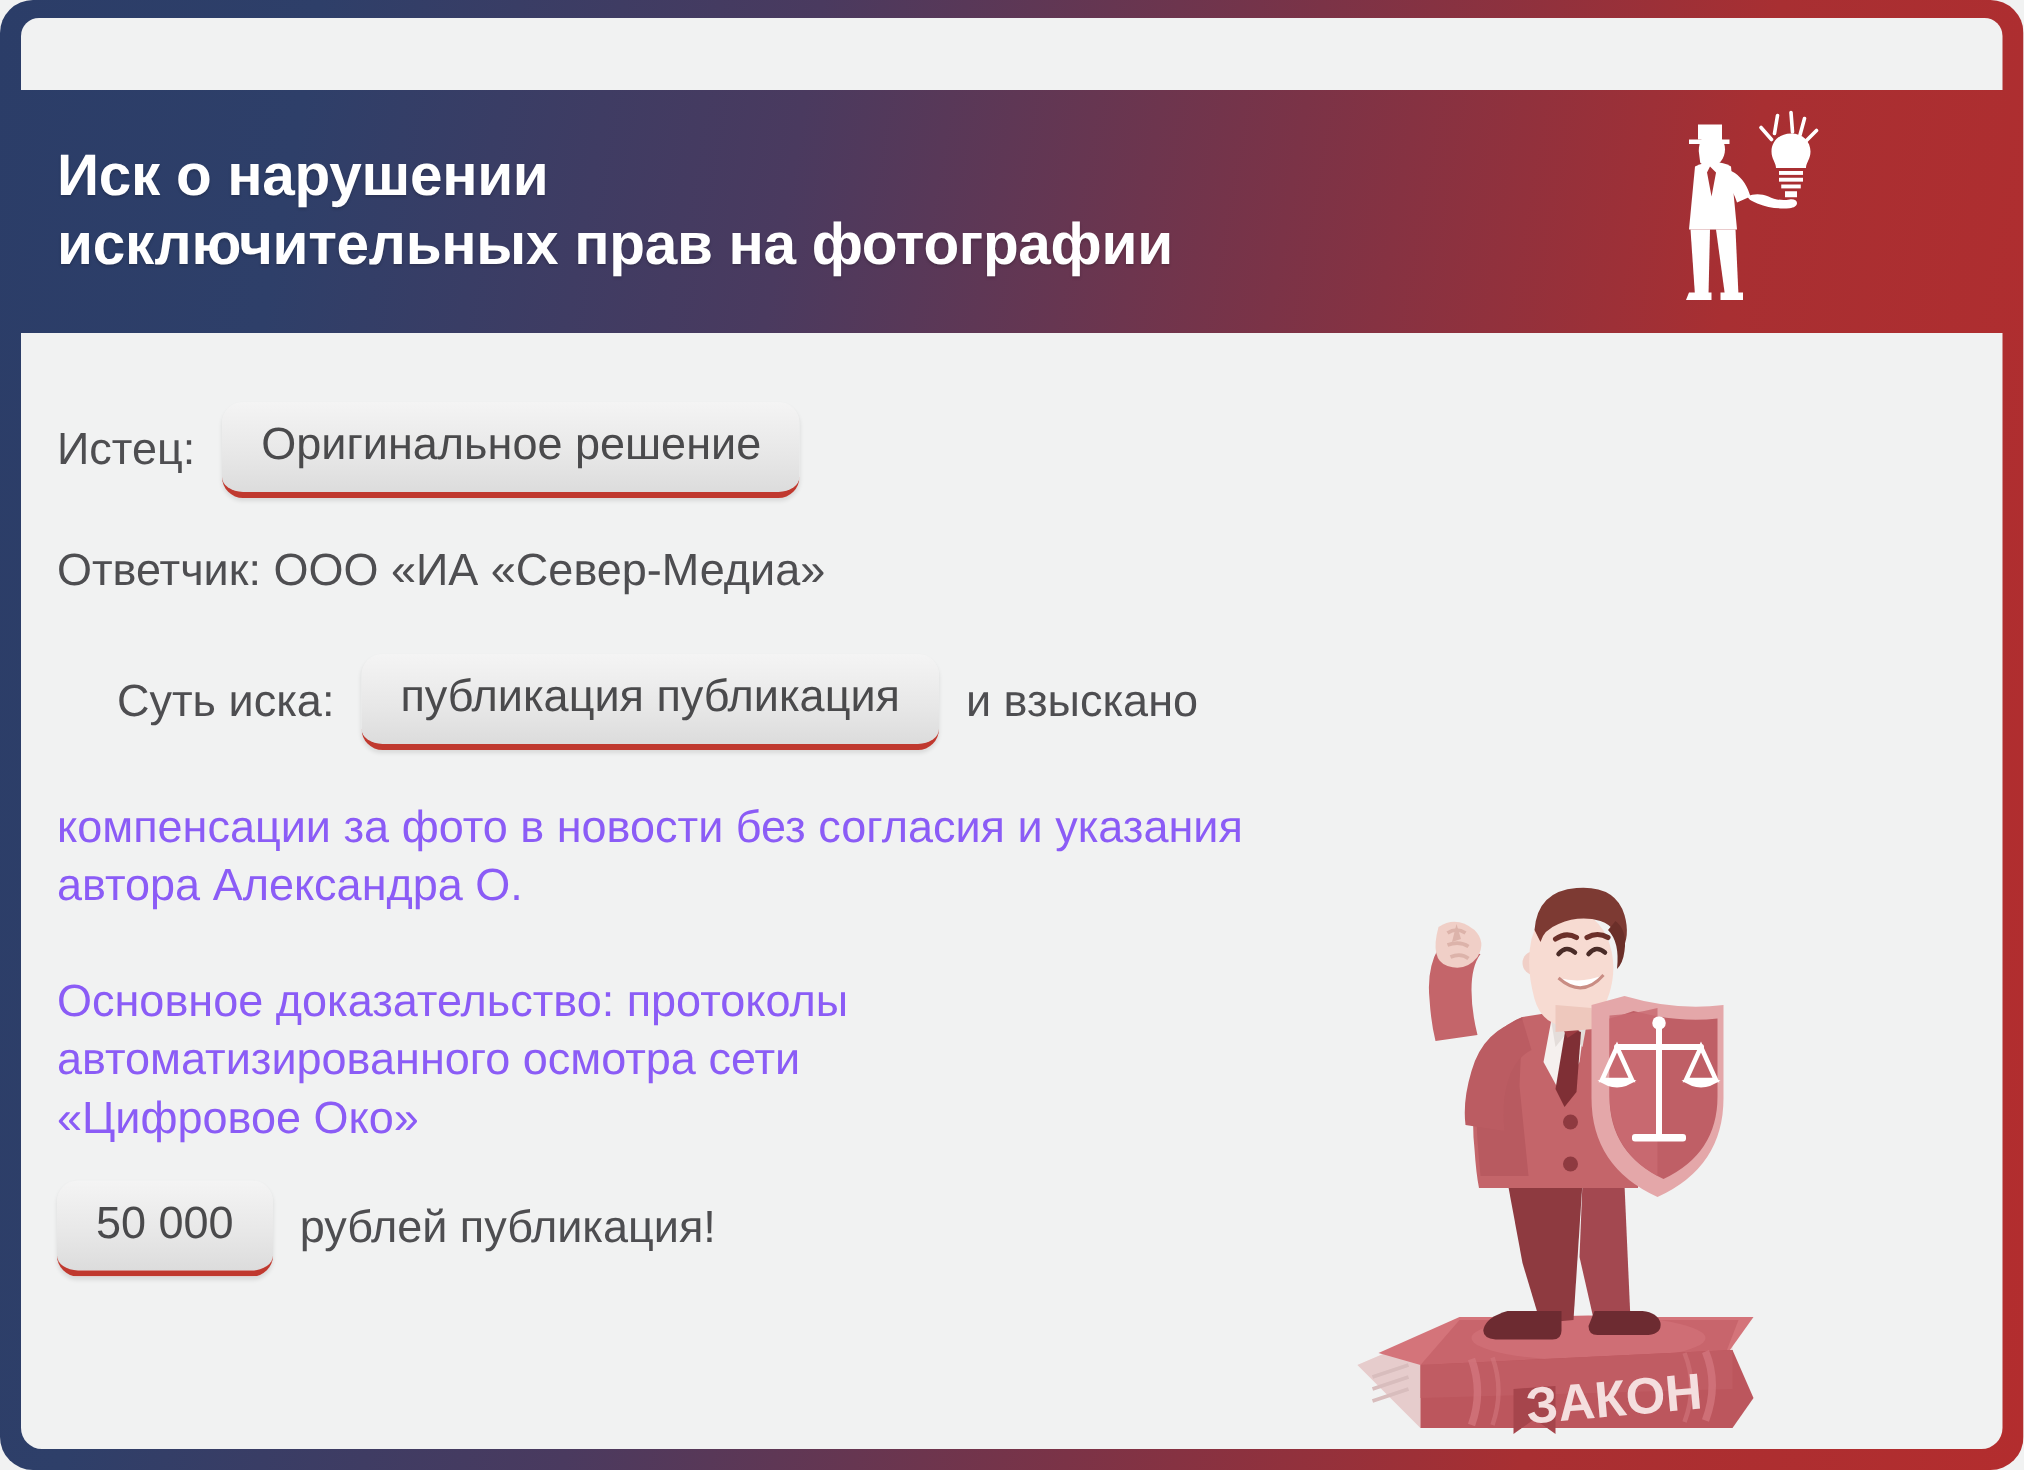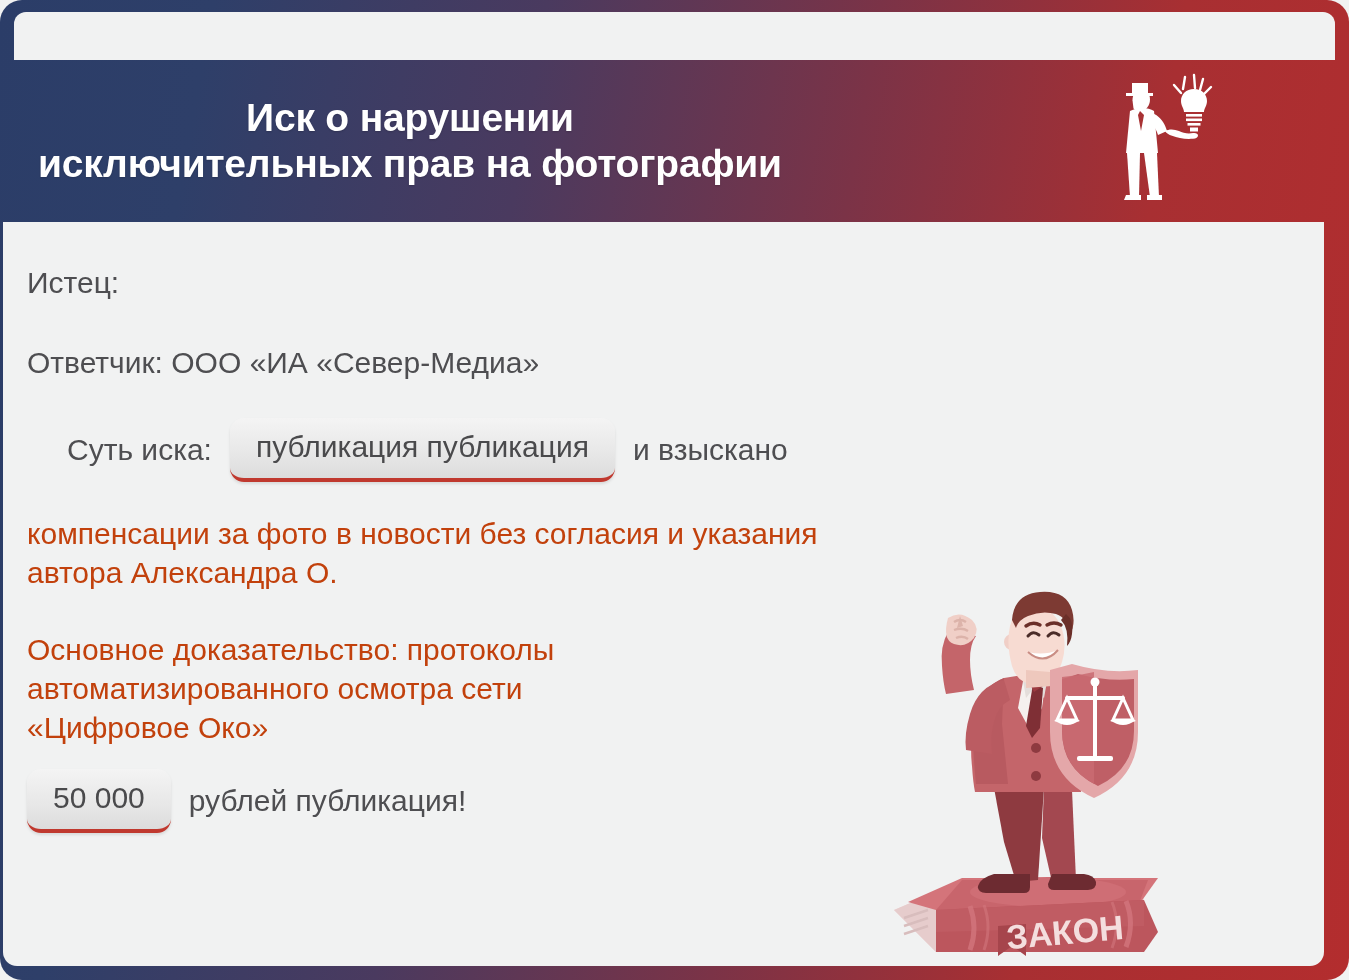--- a/index.html
+++ b/index.html
@@ -36,21 +36,20 @@
   
   .header {
     position: absolute;
     left: 0;
     top: 60px;
     width: 1349px;
     height: 162px;
     display: flex;
     align-items: center;
     justify-content: space-between;
-    text-align: center;
   }
   .header-title {
     margin-left: 38px;
     color: #ffffff;
     font-size: 39px;
     font-weight: bold;
     line-height: 1.18;
     letter-spacing: -0.2px;
     white-space: pre-line;
     text-shadow: 0 1px 2px rgba(0,0,0,0.18);
@@ -58,21 +57,21 @@
   .header-icon {
     margin-right: 130px;
     width: 120px;
     height: 140px;
     flex: none;
   }
 
   
   .card {
     position: absolute;
-    left: 3px;
+    left: 14px;
     top: 222px;
     width: 1321px;
     height: 744px;
     background: #f1f2f2;
     border-radius: 0 0 14px 14px;
     overflow: hidden;
   }
 
   .content {
     position: absolute;
@@ -90,21 +89,21 @@
     line-height: 1.0;
   }
 
   .label {
     color: #4e4e51;
     font-size: 30px;
     white-space: pre;
   }
 
   .para {
-    color: #c2410c;
+    color: #8b5cf6;
     font-size: 30px;
     line-height: 1.30;
     white-space: pre-line;
   }
 
   
   .badge {
     display: inline-block;
     background: linear-gradient(180deg, #f4f4f4 0%, #e7e7e7 60%, #dcdcdc 100%);
     color: #4a4a4c;
@@ -115,21 +114,21 @@
     border-bottom: 4px solid #c0392f;
     box-shadow: 0 2px 3px rgba(0,0,0,0.10);
     white-space: nowrap;
   }
   .badge.center { text-align: center; }
 
   .sp-l { margin-left: 18px; }
   .sp-r { margin-right: 18px; }
 
   .blk-istec { margin-top: 24px; }
-  .blk-otvetchik { margin-top: 50px; }
+  .blk-otvetchik { margin-top: 34px; }
   .blk-sut { margin-top: 40px; margin-left: 40px; }
   .blk-compens { margin-top: 32px; }
   .blk-dokaz { margin-top: 38px; }
   .blk-itog { margin-top: 40px; }
   .blk-summa { margin-top: 22px; }
 
   
   .illustration {
     position: absolute;
     right: 148px;
@@ -183,20 +182,21 @@
       </svg>
     </div>
   </div>
 
   <div class="card">
 
     <div class="content">
 
       <div class="row blk-istec">
         <span class="label">Истец:</span>
+        <span class="badge sp-l">Оригинальное решение</span>
       </div>
 
       <div class="row blk-otvetchik">
         <span class="label">Ответчик: ООО «ИА «Север-Медиа»</span>
       </div>
 
       <div class="row blk-sut">
         <span class="label">Суть иска:</span>
         <span class="badge sp-l sp-r center">публикация публикация</span>
         <span class="label">и взыскано</span>

